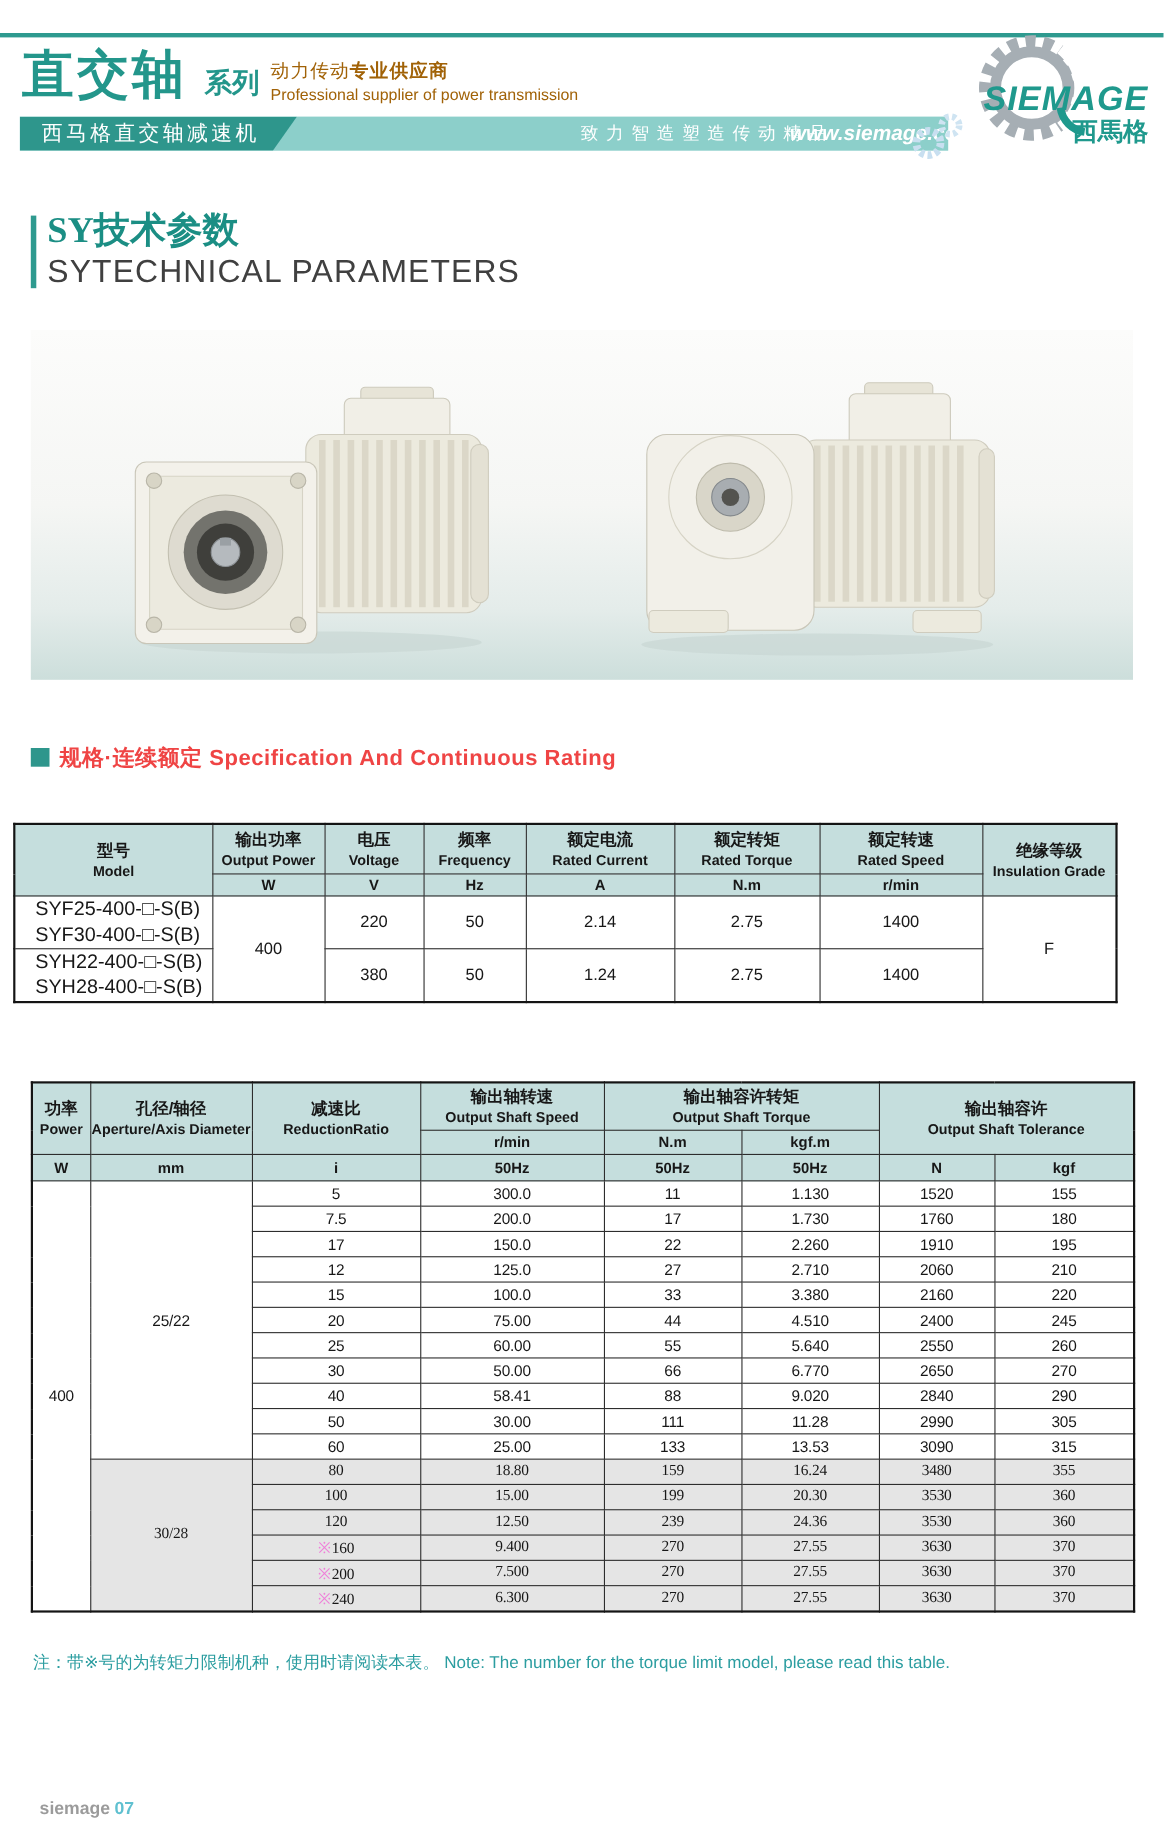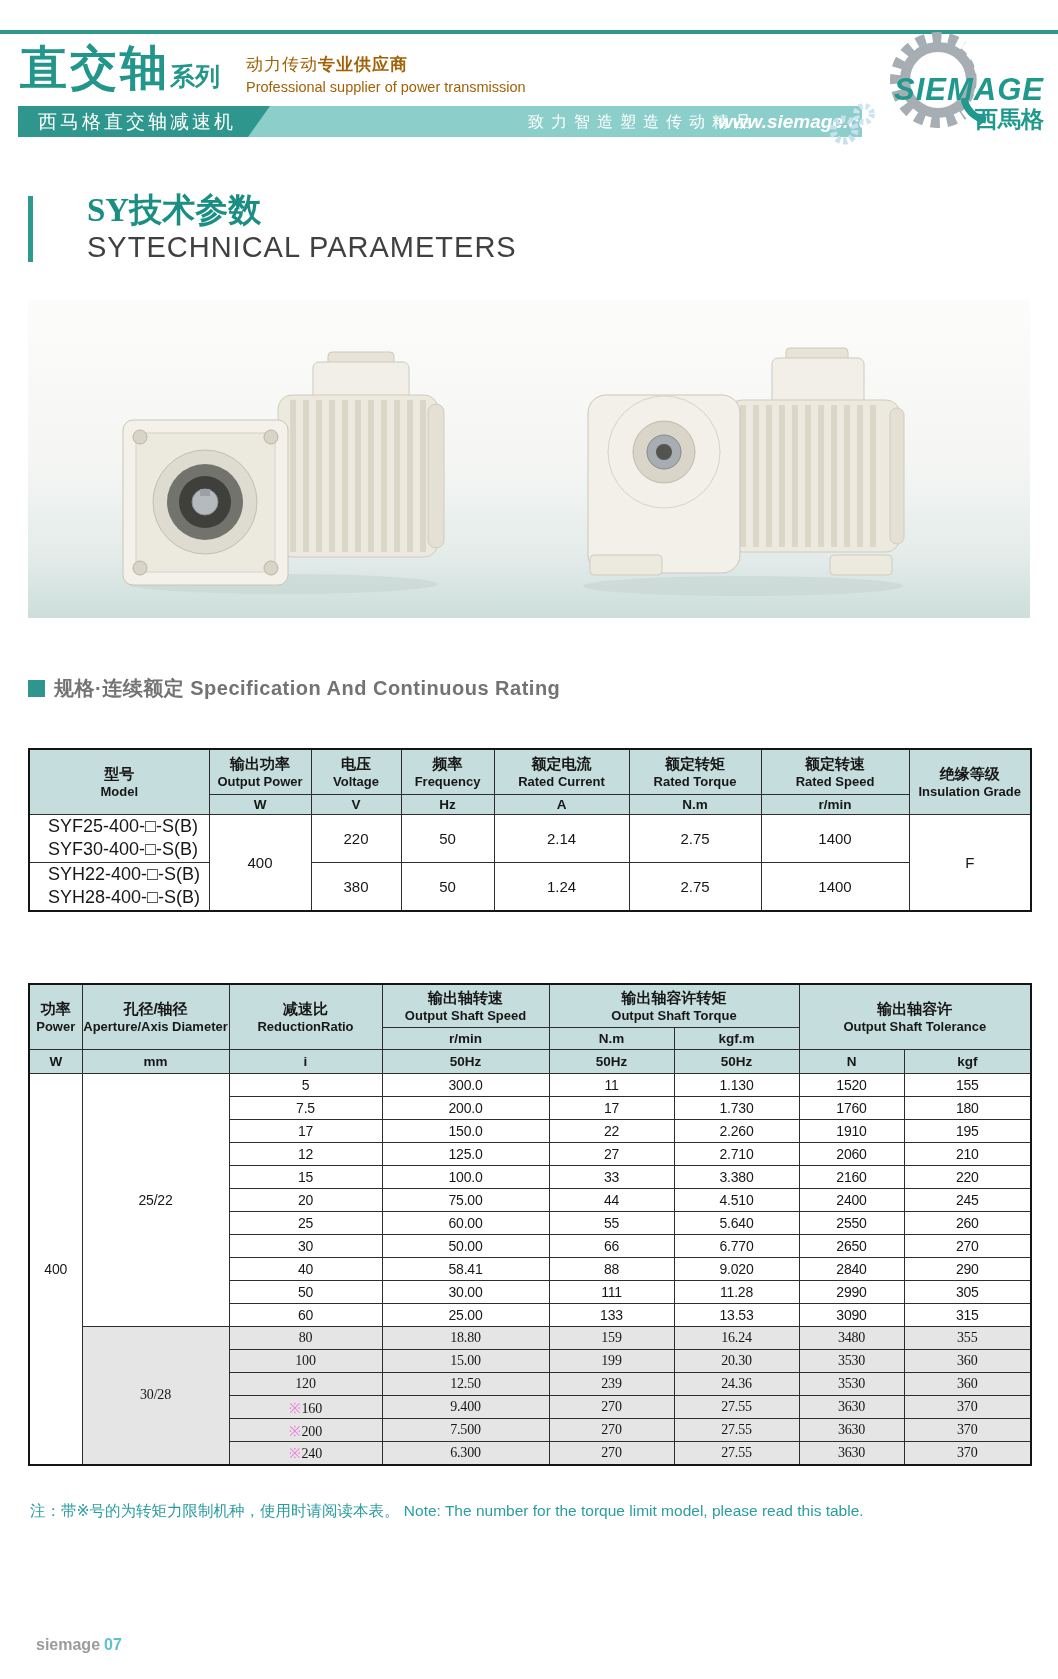--- a/index.html
+++ b/index.html
@@ -3,63 +3,63 @@
 <meta charset="utf-8">
 <style>
   html,body{margin:0;padding:0;background:#ffffff;}
   .page{position:relative;width:1058px;height:1679px;background:#ffffff;overflow:hidden;
         font-family:"Liberation Sans","DejaVu Sans",sans-serif;color:#1b1b1b;}
 
   
   .top-rule{position:absolute;left:0;top:30px;width:1058px;height:4px;background:#2e9a8f;}
   .series{position:absolute;left:20px;top:44px;display:flex;align-items:flex-end;color:#23968b;}
   .series .big{font-size:47px;font-weight:bold;letter-spacing:3px;line-height:1;}
-  .series .small{font-size:25px;font-weight:bold;line-height:1.15;}
+  .series .small{font-size:25px;font-weight:bold;margin-left:16px;line-height:1.15;}
   .tagline{position:absolute;left:246px;top:53px;color:#a16207;}
   .tagline .cn{font-size:17px;letter-spacing:1px;}
   .tagline .cn b{font-weight:bold;}
   .tagline .en{font-size:14.5px;margin-top:3px;}
   .banner{position:absolute;left:18px;top:106px;width:844px;height:31px;}
   .banner .light{position:absolute;inset:0;background:#8ccfca;}
   .banner .dark{position:absolute;left:0;top:0;width:252px;height:31px;background:#2e968c;
                 clip-path:polygon(0 0,100% 0,calc(100% - 22px) 100%,0 100%);}
   .banner .left-text{position:absolute;left:20px;top:0;line-height:31px;color:#fff;font-size:19px;letter-spacing:3px;}
   .banner .slogan{position:absolute;left:510px;top:0;line-height:31px;color:#fff;font-size:16px;letter-spacing:7px;}
   .banner .url{position:absolute;left:700px;top:0;line-height:31px;color:#fff;font-size:19px;font-weight:bold;font-style:italic;}
   .banner .gear-decor{position:absolute;right:-14px;top:-6px;}
   .logo{position:absolute;left:846px;top:28px;width:200px;height:108px;}
   .logo svg{position:absolute;left:0;top:0;}
   .logo .name{position:absolute;right:2px;top:44px;color:#1f998d;font-size:31px;font-weight:bold;font-style:italic;letter-spacing:1px;}
   .logo .cn{position:absolute;right:2px;top:76px;color:#1f998d;font-size:23px;font-weight:bold;font-family:"Liberation Serif","DejaVu Serif",serif;}
 
   
-  .sec-title{position:absolute;left:28px;top:192px;display:flex;gap:44px;}
+  .sec-title{position:absolute;left:28px;top:192px;display:flex;}
   .sec-title .bar{width:5px;height:66px;background:#2e9a8f;margin-right:10px;margin-top:4px;}
   .sec-title .cn{font-size:33px;font-weight:bold;color:#1b8e84;font-family:"Liberation Serif","DejaVu Serif",serif;line-height:1.1;}
   .sec-title .en{font-size:29px;color:#404040;letter-spacing:1px;line-height:1.1;margin-top:4px;}
 
   
   .photo{position:absolute;left:28px;top:300px;width:1002px;height:318px;
          background:linear-gradient(180deg,#fcfcfb 0%,#f5f6f4 50%,#e4ecea 80%,#ccdedb 100%);}
 
   
   .spec-head{position:absolute;left:28px;top:675px;display:flex;align-items:center;}
   .spec-head .sq{width:17px;height:17px;background:#2e968c;margin-right:9px;}
-  .spec-head .txt{font-size:20px;font-weight:bold;color:#737373;letter-spacing:0.5px;}
+  .spec-head .txt{font-size:20px;font-weight:bold;color:#ef4444;letter-spacing:0.5px;}
 
   
   table{border-collapse:collapse;table-layout:fixed;position:absolute;background:#fff;}
   th,td{border:1px solid #2d2d2d;text-align:center;vertical-align:middle;padding:0;color:#171717;}
   table{border:2px solid #141414;}
   thead th{background:#c5dedd;font-weight:bold;}
   .hcn{font-size:15px;font-weight:bold;line-height:1.25;}
   .hen{font-size:13px;font-weight:bold;line-height:1.2;}
   .unit-row td{background:#c5dedd;font-size:13.5px;font-weight:bold;height:19px;}
 
-  .t1{left:28px;top:748px;width:1002px;padding-left:12px;}
+  .t1{left:12px;top:748px;width:1002px;padding-left:12px;}
   .t1 thead tr.h1 th{height:44px;}
   .t1 tbody tr{height:47px;}
   .t1 .model-cell{text-align:left;padding-left:18px;font-size:18px;line-height:1.3;margin-left:15px;}
   .t1 tbody td{font-size:15px;}
   .t1 .ins-cell{font-size:15px;}
 
   .t2{left:28px;top:983px;width:1002px;}
   .t2 thead tr.h1 th{height:42px;}
   .t2 thead tr.h2 th{height:21px;font-size:13.5px;}
   .t2 .unit-row td{height:23px;}

